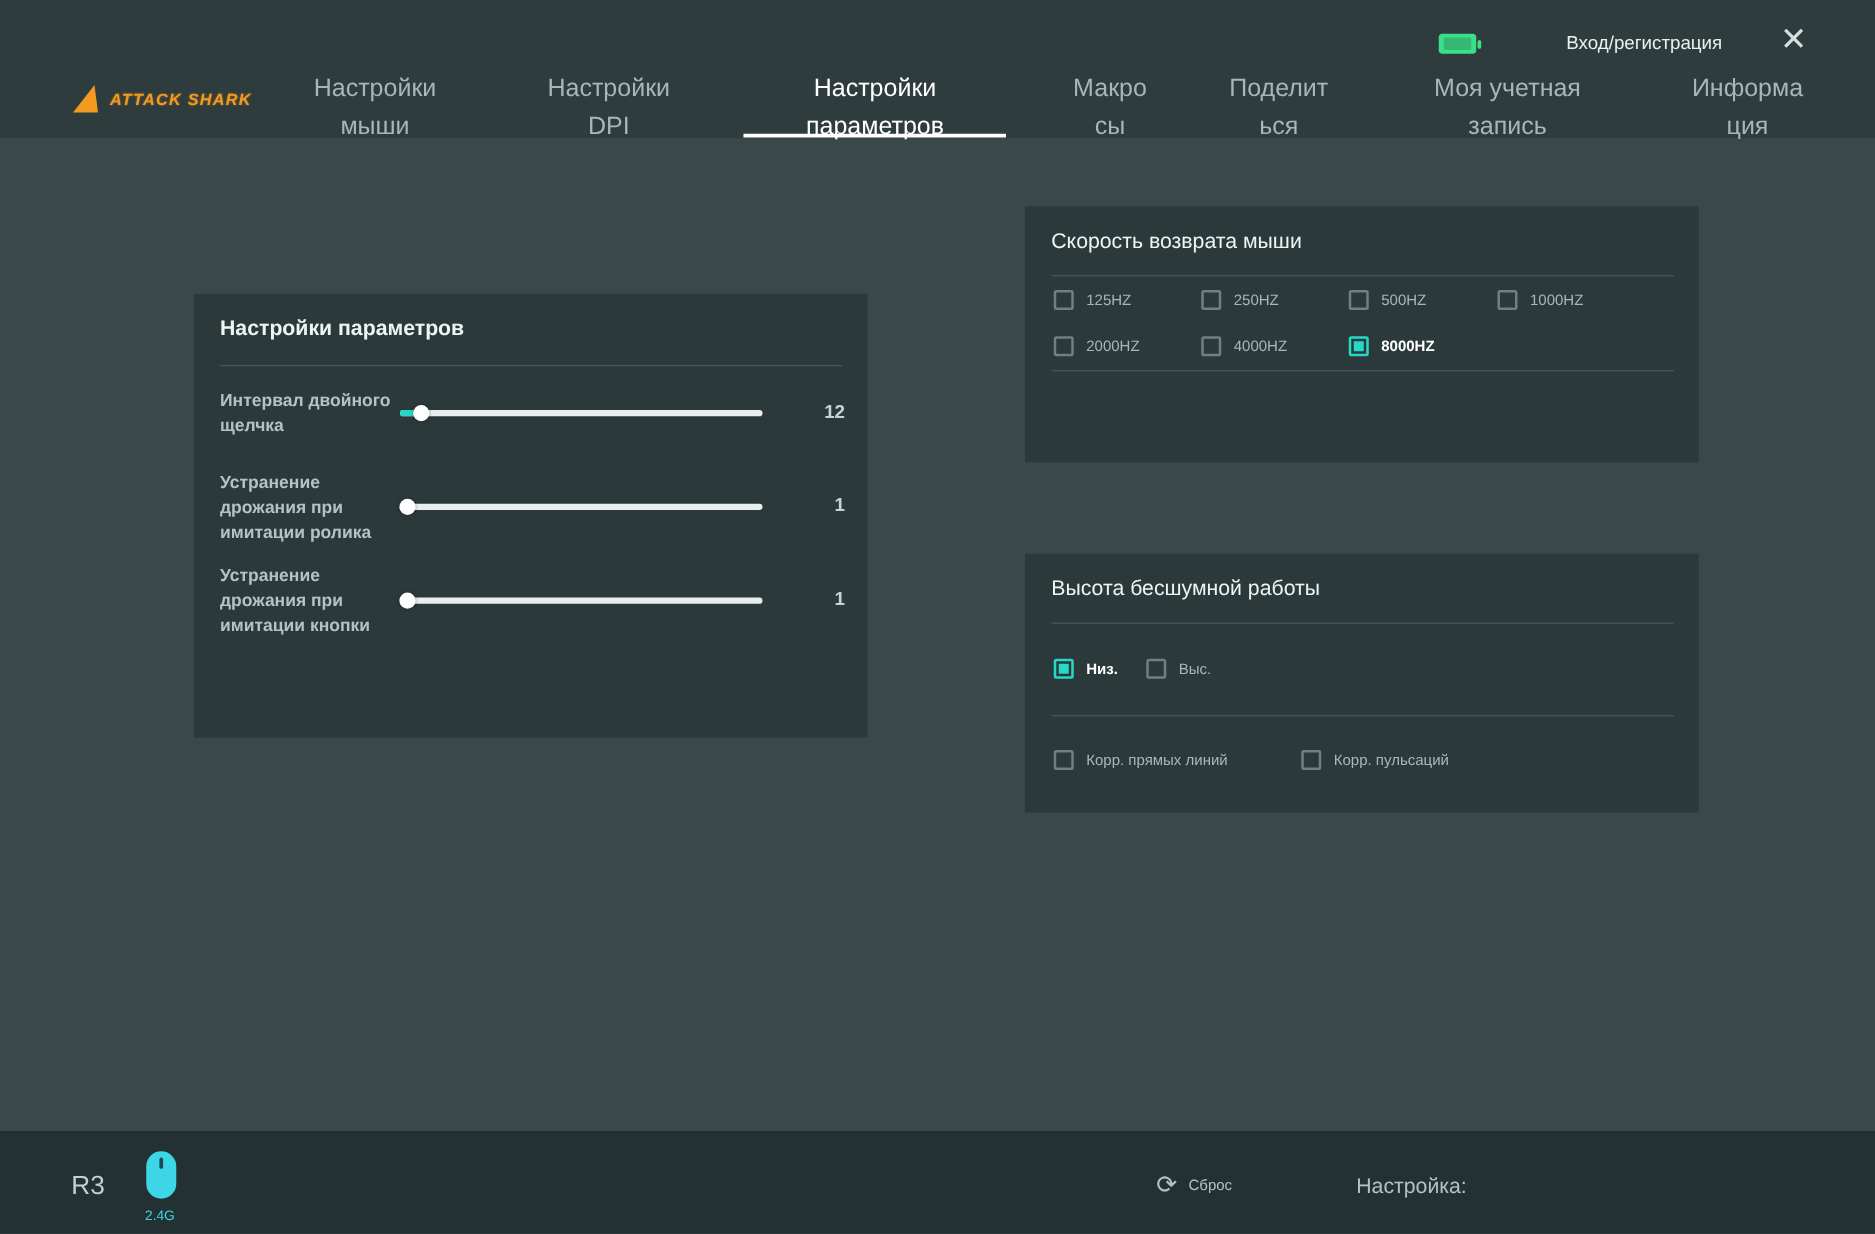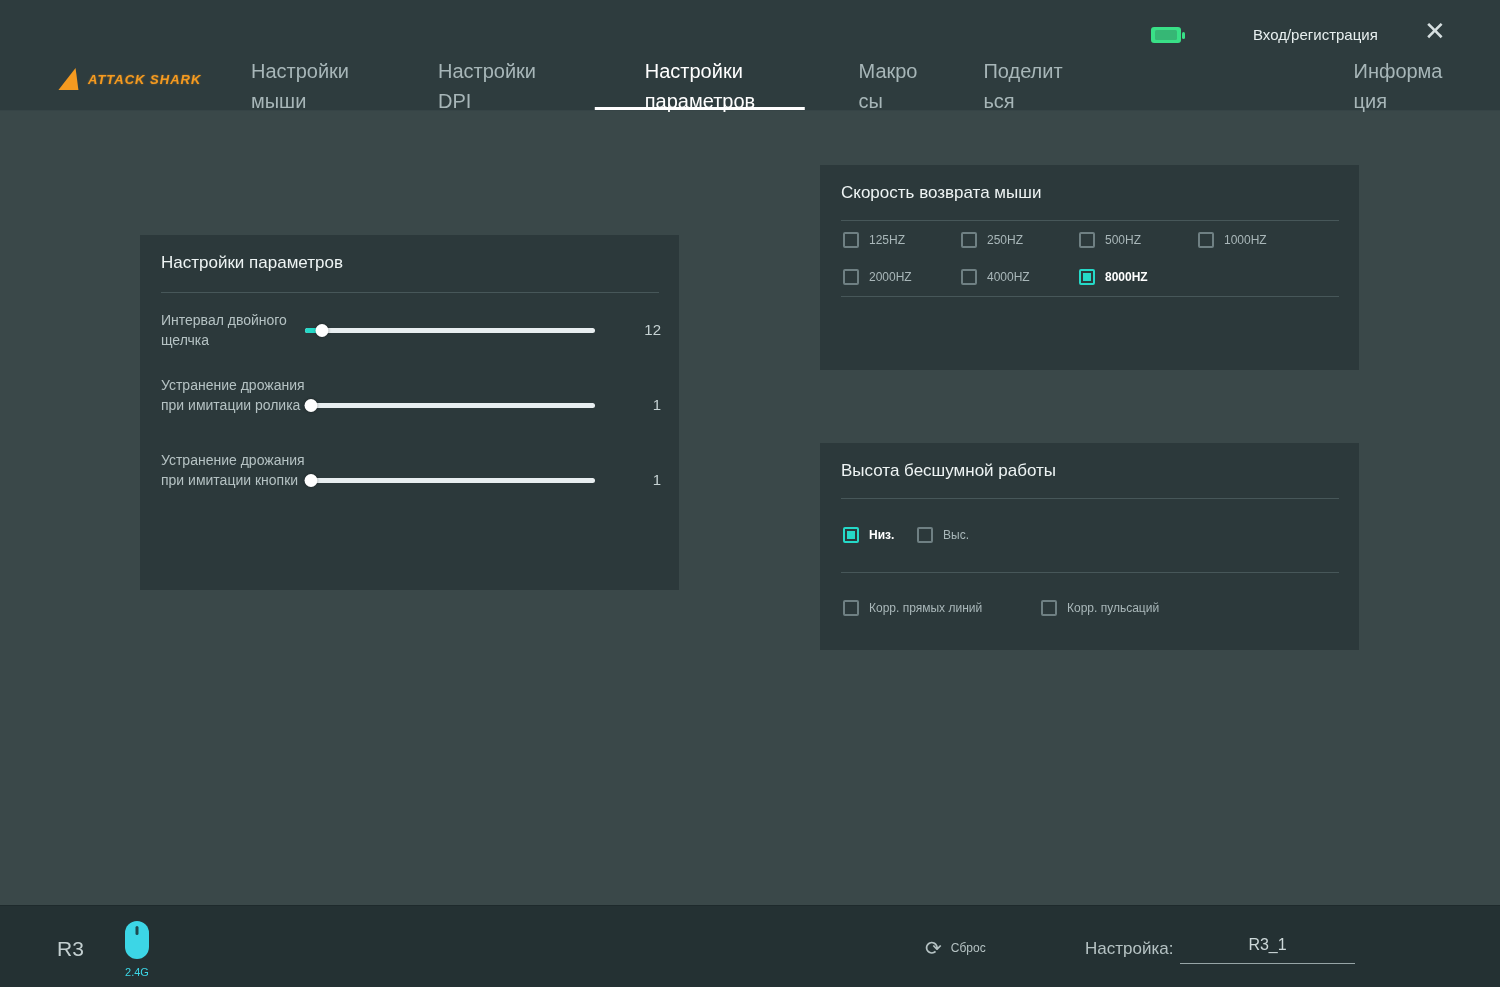--- a/index.html
+++ b/index.html
@@ -41,21 +41,21 @@
     border-bottom:22px solid var(--logo-orange);
     transform:skewX(-18deg);
   }
   .logo-text{
     color:var(--logo-orange);
     font-size:13px;font-weight:bold;font-style:italic;letter-spacing:1px;
     text-shadow:0 0 2px rgba(255,160,20,.5);
   }
   .tab{
     position:absolute;top:56px;transform:translateX(-50%);
-    color:#a7b6b8;font-size:20px;line-height:30px;
+    text-align:center;color:#a7b6b8;font-size:20px;line-height:30px;
     cursor:pointer;white-space:nowrap;
   }
   .tab.active{color:#ffffff;}
   .tab.active::after{
     content:'';position:absolute;left:50%;transform:translateX(-50%);
     top:51px;width:210px;height:3px;background:#ffffff;
   }
   .battery{position:absolute;left:1150px;top:26px;}
   .login{position:absolute;left:1253px;top:26px;font-size:15px;color:#e8f0f0;cursor:pointer;}
   .close-btn{
@@ -66,21 +66,21 @@
   
   .panel{position:absolute;background:var(--panel-bg);}
   .panel-title{
     position:absolute;left:21px;top:18px;font-size:17px;color:var(--text-light);
   }
   .divider{
     position:absolute;left:21px;right:20px;height:1px;background:var(--divider);
   }
 
   
-  #params-panel{left:140px;top:235px;width:539px;height:355px;}
+  #params-panel{left:155px;top:235px;width:539px;height:355px;font-weight:bold;}
   .s-label{
     position:absolute;left:21px;width:145px;
     font-size:14px;line-height:20px;color:#b5c2c3;
   }
   .slider{
     position:absolute;left:165px;width:290px;height:14px;cursor:pointer;
   }
   .track{
     position:absolute;left:0;right:0;top:5px;height:5px;border-radius:3px;
     background:#e8eef0;overflow:hidden;
@@ -115,21 +115,21 @@
   }
   .check-item .lbl{margin-left:10px;font-size:12px;color:#a9b7b9;white-space:nowrap;}
   .check-item.checked .lbl{color:#ffffff;font-weight:bold;}
 
   
   .footer{
     position:absolute;left:0;top:905px;width:1500px;height:82px;
     background:var(--footer-bg);border-top:1px solid #1e2a2c;
   }
   .device-name{position:absolute;left:57px;top:31px;font-size:21px;color:var(--text-mid);}
-  .mouse-wrap{position:absolute;left:116px;top:14px;width:42px;text-align:center;}
+  .mouse-wrap{position:absolute;left:116px;top:14px;width:42px;text-align:left;}
   .conn-label{display:block;margin-top:2px;font-size:11px;color:var(--mouse-cyan);}
   .reset{
     position:absolute;left:925px;top:31px;display:flex;align-items:center;gap:9px;
     color:#b5c2c3;cursor:pointer;
   }
   .reset .r-icon{font-size:20px;line-height:22px;}
   .reset .r-lbl{font-size:12px;}
   .profile-label{position:absolute;left:1085px;top:33px;font-size:17px;color:#b5c2c3;}
   .profile-input{
     position:absolute;left:1180px;top:24px;width:175px;height:34px;
@@ -160,20 +160,24 @@
     <div>параметров</div>
   </div>
   <div class="tab" style="left:888px">
     <div>Макро</div>
     <div>сы</div>
   </div>
   <div class="tab" style="left:1023px">
     <div>Поделит</div>
     <div>ься</div>
   </div>
+  <div class="tab" style="left:1206px">
+    <div>Моя учетная</div>
+    <div>запись</div>
+  </div>
   <div class="tab" style="left:1398px">
     <div>Информа</div>
     <div>ция</div>
   </div>
 
   <span class="battery">
     <svg width="36" height="19" viewBox="0 0 36 19">
       <rect x="1" y="1" width="30" height="16" rx="3" fill="#39e087"></rect>
       <rect x="5" y="4" width="22" height="10" rx="1.5" fill="#2e3c3e" opacity="0.25"></rect>
       <rect x="32" y="6" width="3" height="7" rx="1.5" fill="#39e087"></rect>
@@ -288,14 +292,13 @@
     </svg>
     <span class="conn-label">2.4G</span>
   </div>
 
   <div class="reset">
     <span class="r-icon">⟳</span>
     <span class="r-lbl">Сброс</span>
   </div>
 
   <span class="profile-label">Настройка:</span>
-  <span class="profile-input">R3_1</span>
 </div>
 
 </body></html>

